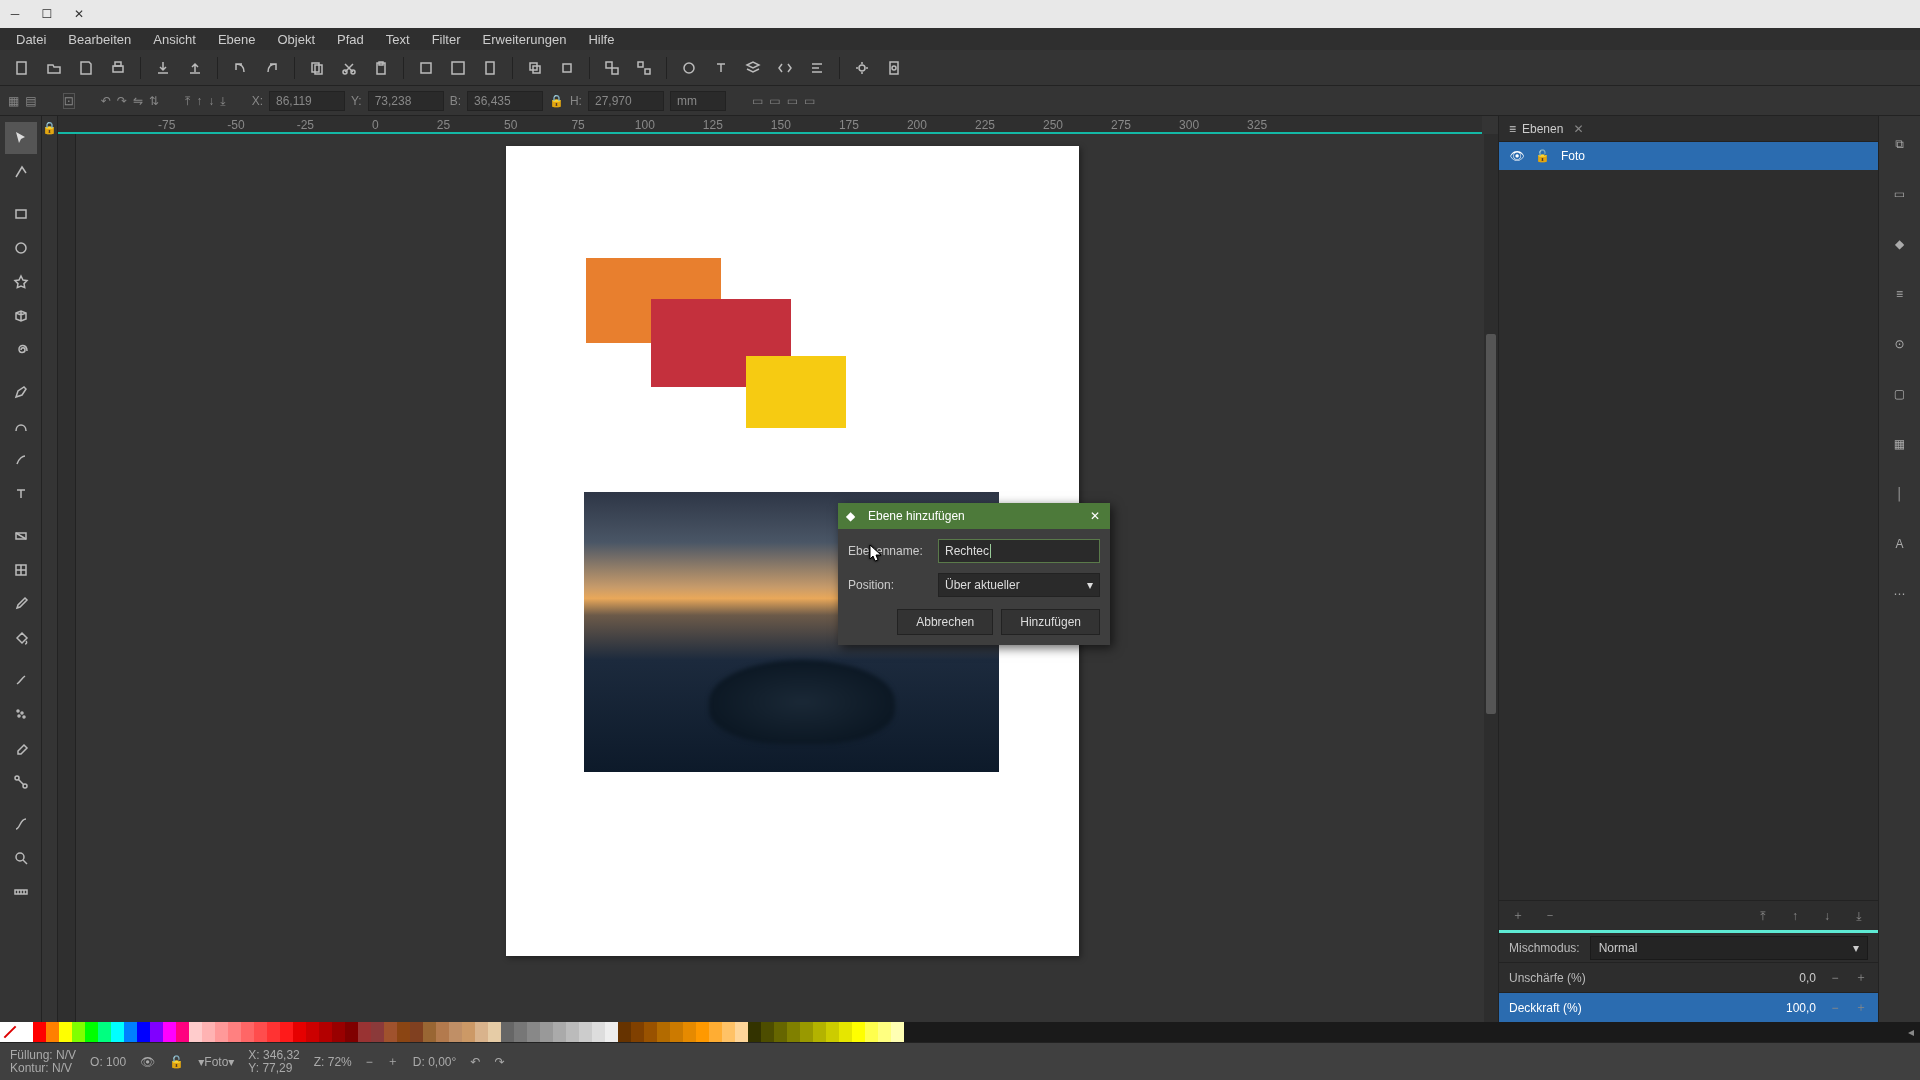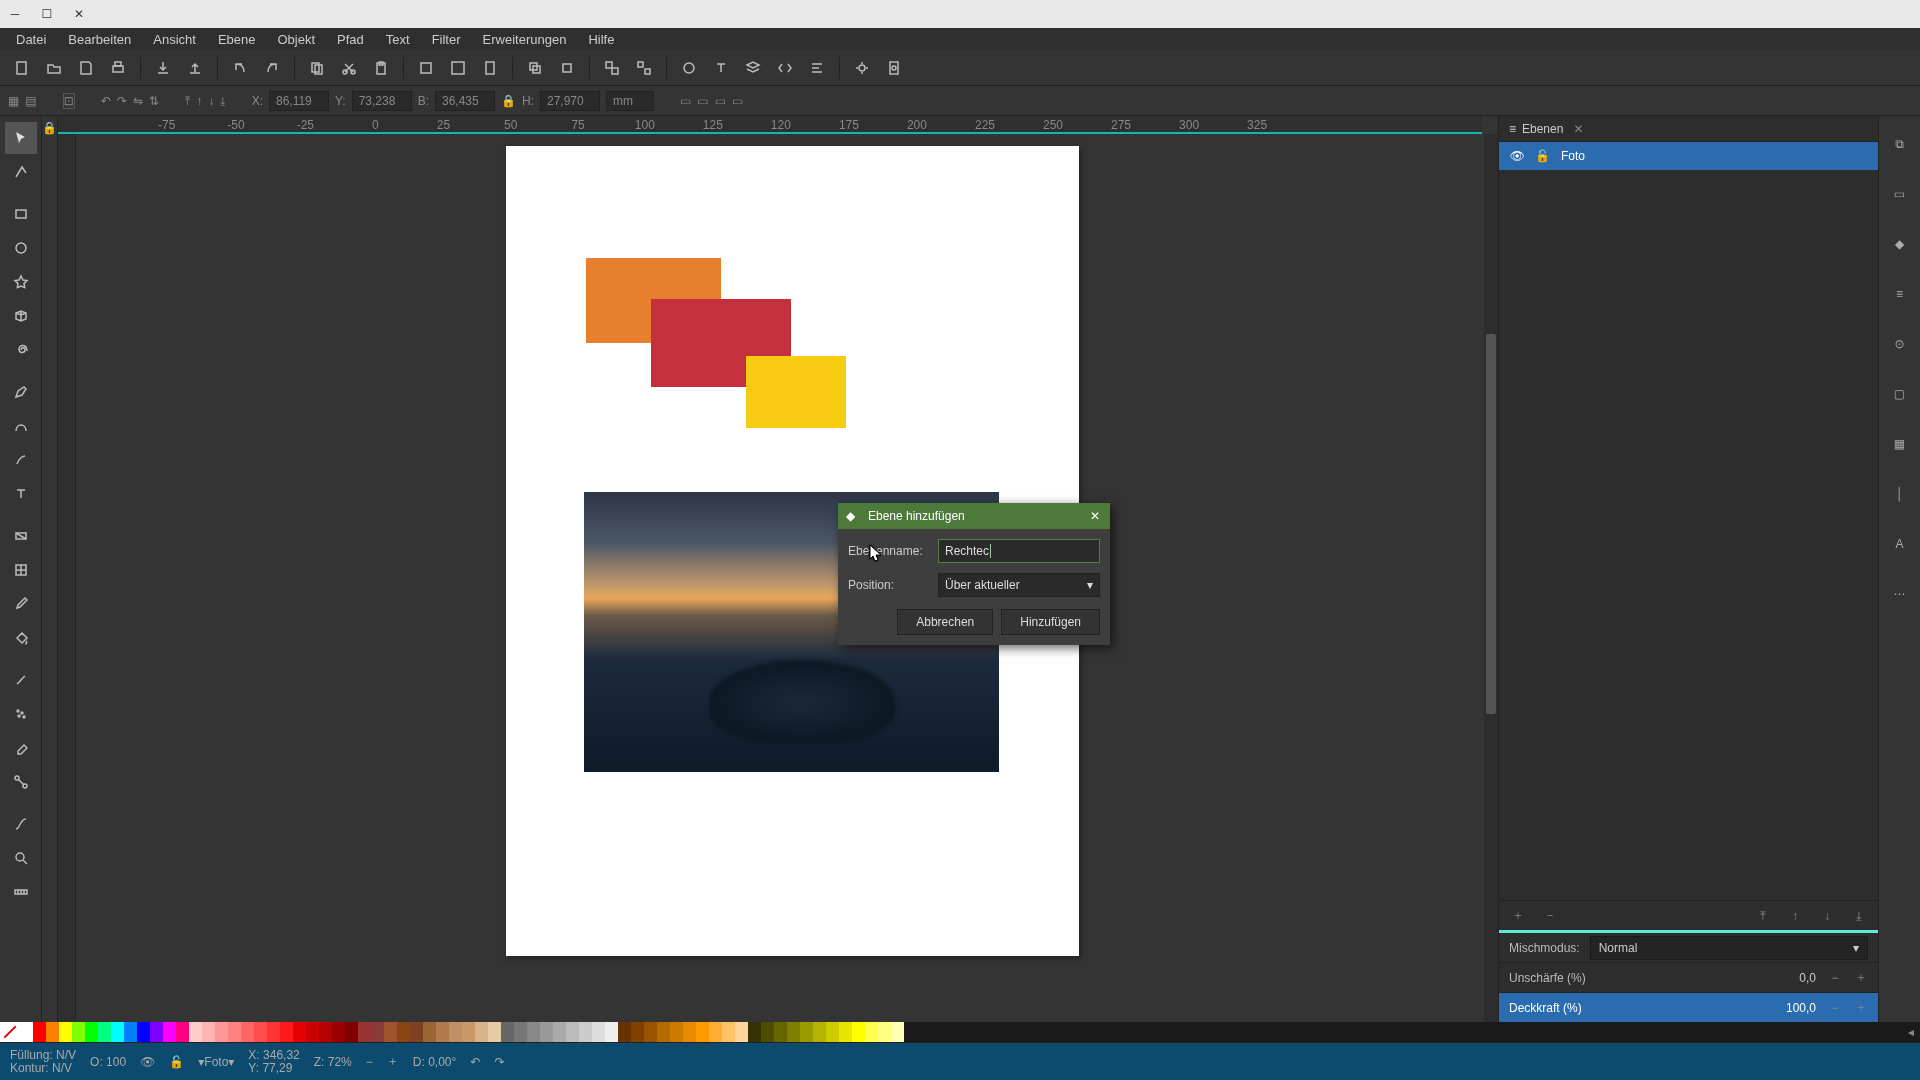--- a/index.html
+++ b/index.html
@@ -11,21 +11,21 @@
 .titlebar .winbtn { width: 14px; height: 14px; cursor: pointer; display:flex;align-items:center;justify-content:center; }
 
 .menubar { height: 22px; background: #2f2f2f; display: flex; align-items: center; padding: 0 6px; gap: 2px; }
 .menubar .menuitem { padding: 2px 10px; color: #ccc; font-size: 13px; }
 
 .toolbar { height: 36px; background: #343434; display: flex; align-items: center; padding: 0 8px; gap: 4px; border-bottom: 1px solid #222; }
 .toolbar .tbtn { width: 28px; height: 28px; display: flex; align-items: center; justify-content: center; color: #aaa; border-radius: 3px; }
 .toolbar .sep { width: 1px; height: 22px; background: #222; margin: 0 4px; }
 
 .tooloptions { height: 30px; background: #343434; display: flex; align-items: center; padding: 0 8px; gap: 6px; color: #888; font-size: 11px; border-bottom: 1px solid #222; }
-.tooloptions .numfield { background: #2a2a2a; border: 1px solid #222; padding: 2px 6px; width: 60px; color: #888; }
+.tooloptions .numfield { background: #2a2a2a; border: 1px solid #222; padding: 2px 6px; width: 76px; color: #888; }
 .tooloptions .lbl { color: #888; }
 
 .workarea { display: flex; height: calc(1080px - 28px - 22px - 36px - 30px - 20px - 38px); }
 
 .lefttools { width: 42px; background: #343434; display: flex; flex-direction: column; align-items: center; padding-top: 6px; gap: 0px; border-right: 1px solid #222; }
 .lefttools .tool { width: 32px; height: 32px; display: flex; align-items: center; justify-content: center; color: #ccc; margin-bottom:2px;}
 .lefttools .spacer { height: 8px; }
 
 .rulersnap { width: 16px; background: #343434; border-right: 1px solid #222; }
 
@@ -64,21 +64,21 @@
 .panelslide .val{color:#ccc;width:44px;text-align:right;}
 .panelslide .pm{color:#888;width:14px;text-align:center;}
 .panelslide.hl{background:#2b6cb0;color:#fff;}
 .panelslide.hl .label,.panelslide.hl .val{color:#fff;}
 
 .palettebar{height:20px;background:#1a1a1a;display:flex;align-items:stretch;}
 .palettebar .none{width:20px;background:#fff;position:relative;}
 .palettebar .none::after{content:"";position:absolute;left:2px;right:2px;top:9px;height:2px;background:#d00;transform:rotate(-45deg);}
 .palettebar .chip{flex:0 0 auto;width:13px;}
 
-.statusbar{height:38px;background:#0c4a6e;display:flex;align-items:center;padding:0 10px;gap:14px;color:#aaa;font-size:11px;border-top:1px solid #222;}
+.statusbar{height:38px;background:#404040;display:flex;align-items:center;padding:0 10px;gap:14px;color:#aaa;font-size:11px;border-top:1px solid #222;}
 .statusbar .sbox{display:flex;flex-direction:column;line-height:13px;}
 .statusbar .grow{flex:1;}
 
 .dialog{position:absolute;left:838px;top:503px;width:272px;background:#3e3e3e;box-shadow:3px 3px 10px rgba(0,0,0,.6);z-index:50;}
 .dialog .dtitle{height:26px;background:#4d7a3a;display:flex;align-items:center;padding:0 8px;color:#fff;gap:8px;}
 .dialog .dtitle .dicon{width:14px;height:14px;}
 .dialog .dtitle .dtxt{flex:1;font-size:12px;}
 .dialog .dtitle .dclose{width:14px;cursor:pointer;text-align:center;}
 .dialog .dbody{padding:10px;display:flex;flex-direction:column;gap:10px;}
 .dialog .drow{display:flex;align-items:center;gap:8px;}
@@ -281,21 +281,21 @@
   <div style="width:14px"></div>
   <span class="lbl">X:</span>
   <span class="numfield">86,119</span>
   <span class="lbl">Y:</span>
   <span class="numfield">73,238</span>
   <span class="lbl">B:</span>
   <span class="numfield">36,435</span>
   <div class="tbtn">🔒</div>
   <span class="lbl">H:</span>
   <span class="numfield">27,970</span>
-  <span class="numfield" style="width:48px">mm</span>
+  <span class="numfield" style="width:56px">mm</span>
   <div style="width:14px"></div>
   <div class="tbtn">▭</div>
   <div class="tbtn">▭</div>
   <div class="tbtn">▭</div>
   <div class="tbtn">▭</div>
 </div>
 
 <div class="workarea">
 
   <div class="lefttools">
@@ -433,21 +433,21 @@
     <div class="ruler-h">
       <span style="margin-left:100px">-75</span>
         <span style="margin-left:52px">-50</span>
         <span style="margin-left:52px">-25</span>
       <span style="margin-left:58px">0</span>
         <span style="margin-left:58px">25</span>
         <span style="margin-left:54px">50</span>
       <span style="margin-left:54px">75</span>
         <span style="margin-left:50px">100</span>
         <span style="margin-left:48px">125</span>
-      <span style="margin-left:48px">120</span>
+      <span style="margin-left:48px">150</span>
         <span style="margin-left:48px">175</span>
         <span style="margin-left:48px">200</span>
       <span style="margin-left:48px">225</span>
         <span style="margin-left:48px">250</span>
         <span style="margin-left:48px">275</span>
       <span style="margin-left:48px">300</span>
         <span style="margin-left:48px">325</span>
     </div>
     <div class="ruler-v"></div>
     <div class="canvasarea">

